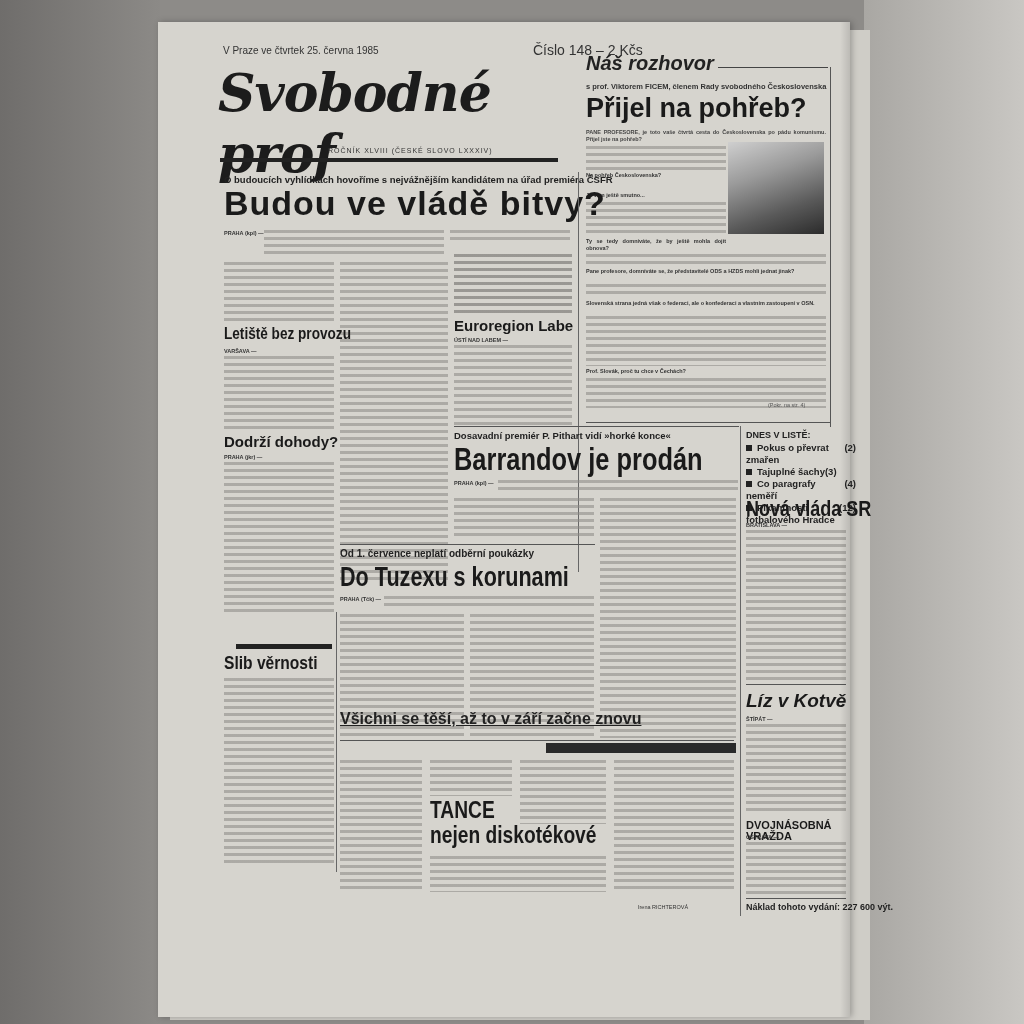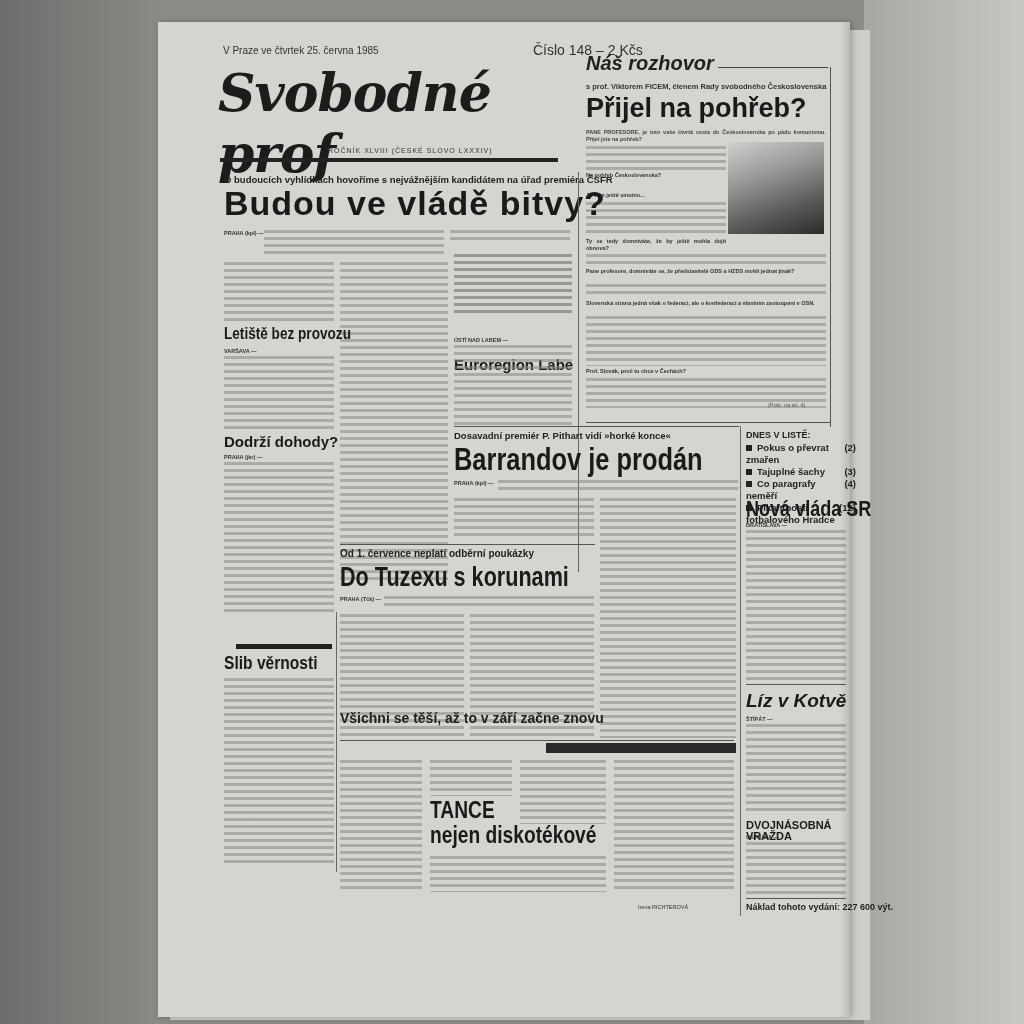--- a/index.html
+++ b/index.html
@@ -16,21 +16,21 @@
   .hrule{height:4px;background:#222;}
   .kicker{font-weight:bold;font-size:10px;color:#222;}
   .big{font-weight:bold;color:#1a1a1a;line-height:1;}
   .cond{font-family:"Liberation Sans",sans-serif;font-weight:bold;transform-origin:left top;}
   .col{font-size:5.5px;line-height:7px;color:#555;text-align:justify;overflow:hidden;}
   .col::before{content:"";}
   .lines{background:repeating-linear-gradient(180deg,#8a8884 0px,#8a8884 3px,transparent 3px,transparent 7px);opacity:.55;}
   .vline{width:1px;background:#666;}
   .photo{background:linear-gradient(160deg,#cfcfcf 0%,#9a9a9a 35%,#5a5a5a 70%,#2b2b2b 100%);}
   .sq{display:inline-block;width:6px;height:6px;background:#222;margin-right:5px;vertical-align:middle;}
-  .dnes li{list-style:none;font-size:9.5px;font-weight:bold;color:#222;display:flex;justify-content:space-between;line-height:12px;}
+  .dnes li{list-style:none;font-size:9.5px;font-weight:bold;color:#222;display:flex;line-height:12px;}
   .dnes ul{margin:0;padding:0;}
 </style>
 </head>
 <body>
 
 <div class="bgdark"></div>
 <div class="bgright"></div>
 <div class="sheet2"></div>
 
 <div class="page">
@@ -77,21 +77,21 @@
     <div class="cond" style="font-size:17px;transform:scaleX(.8);color:#1a1a1a;white-space:nowrap;">Letiště bez provozu</div>
   </div>
   <div class="abs col" style="left:66px;top:326px;width:50px;font-weight:bold;color:#333;">VARŠAVA —</div>
   <div class="abs lines" style="left:66px;top:334px;width:110px;height:76px;"></div>
 
   <div class="abs big" style="left:66px;top:412px;font-size:15px;">Dodrží dohody?</div>
   <div class="abs col" style="left:66px;top:432px;width:50px;font-weight:bold;color:#333;">PRAHA (jkr) —</div>
   <div class="abs lines" style="left:66px;top:440px;width:110px;height:150px;"></div>
 
   <div class="abs lines" style="left:296px;top:232px;width:118px;height:60px;"></div>
-  <div class="abs big" style="left:296px;top:296px;font-size:15px;margin-top:39px;">Euroregion Labe</div>
+  <div class="abs big" style="left:296px;top:296px;font-size:15px;">Euroregion Labe</div>
   <div class="abs col" style="left:296px;top:315px;width:70px;font-weight:bold;color:#333;">ÚSTÍ NAD LABEM —</div>
   <div class="abs lines" style="left:296px;top:323px;width:118px;height:80px;"></div>
 
   <div class="abs" style="left:296px;top:404px;width:285px;height:1px;background:#555;"></div>
   <div class="abs kicker" style="left:296px;top:408px;font-size:9.5px;">Dosavadní premiér P. Pithart vidí »horké konce«</div>
   <div class="abs" style="left:296px;top:420px;">
     <div class="cond" style="font-size:31px;transform:scaleX(.82);color:#1a1a1a;white-space:nowrap;">Barrandov je prodán</div>
   </div>
   <div class="abs col" style="left:296px;top:458px;width:50px;font-weight:bold;color:#333;">PRAHA (kpl) —</div>
   <div class="abs lines" style="left:340px;top:458px;width:240px;height:14px;"></div>
@@ -109,21 +109,21 @@
   <div class="abs lines" style="left:312px;top:592px;width:124px;height:122px;"></div>
 
   <div class="abs" style="left:78px;top:622px;width:96px;height:5px;background:#222;"></div>
   <div class="abs" style="left:66px;top:630px;">
     <div class="cond" style="font-size:19px;transform:scaleX(.82);color:#1a1a1a;white-space:nowrap;">Slib věrnosti</div>
   </div>
   <div class="abs lines" style="left:66px;top:656px;width:110px;height:186px;"></div>
   <div class="abs vline" style="left:178px;top:590px;height:260px;"></div>
 
   <div class="abs" style="left:182px;top:718px;width:394px;height:1px;background:#555;"></div>
-  <div class="abs kicker" style="left:182px;top:688px;font-size:14px;">Všichni se těší, až to v září začne znovu</div>
+  <div class="abs kicker" style="left:182px;top:688px;font-size:16px;text-decoration:underline;">Všichni se těší, až to v září začne znovu</div>
   <div class="abs" style="left:388px;top:721px;width:190px;height:10px;background:#2a2a2a;"></div>
   <div class="abs lines" style="left:182px;top:738px;width:82px;height:130px;"></div>
   <div class="abs lines" style="left:272px;top:738px;width:82px;height:36px;"></div>
   <div class="abs lines" style="left:362px;top:738px;width:86px;height:64px;"></div>
   <div class="abs lines" style="left:456px;top:738px;width:120px;height:130px;"></div>
   <div class="abs" style="left:272px;top:776px;">
     <div class="cond" style="font-size:24px;transform:scaleX(.8);color:#1a1a1a;white-space:nowrap;line-height:1;">TANCE</div>
     <div class="cond" style="font-size:24px;transform:scaleX(.8);color:#1a1a1a;white-space:nowrap;line-height:1.1;">nejen diskotékové</div>
   </div>
   <div class="abs lines" style="left:272px;top:834px;width:176px;height:36px;"></div>

